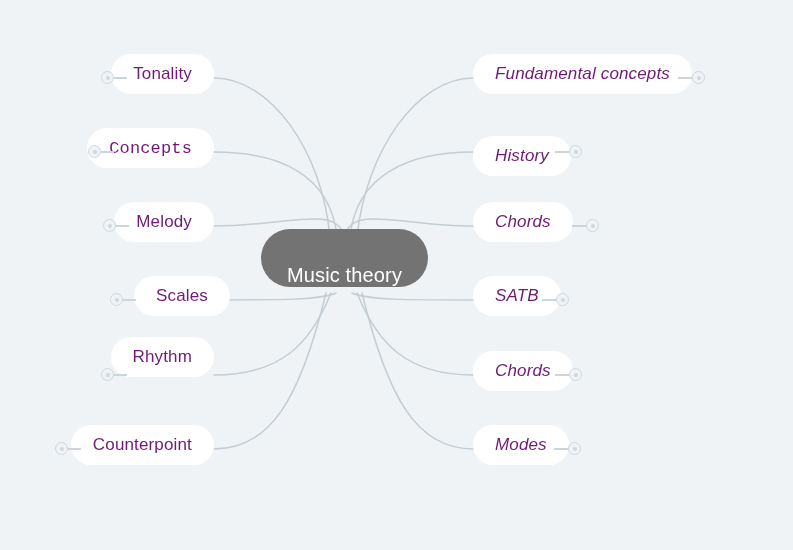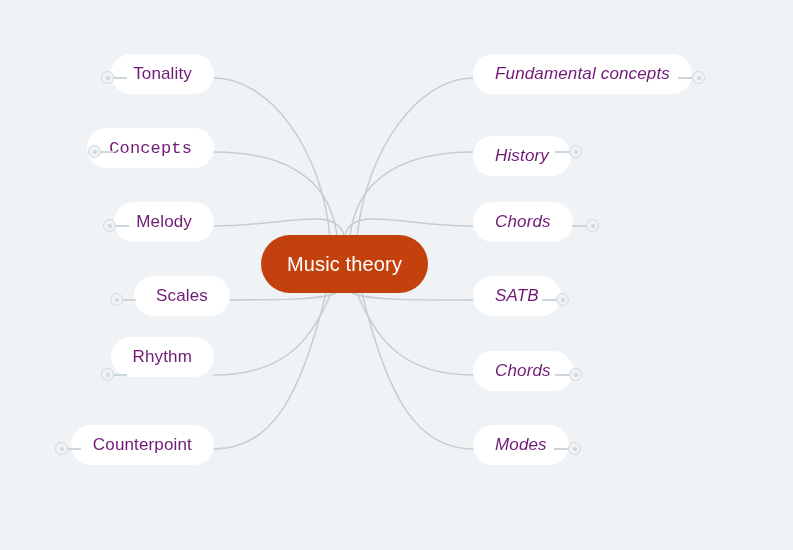--- a/index.html
+++ b/index.html
@@ -35,29 +35,30 @@
     border-radius: 999px;
     color: #701a75;
     font-size: 17px;
     letter-spacing: 0.15px;
     white-space: nowrap;
     box-sizing: border-box;
     height: 40px;
     padding: 0 22px;
   }
   .node-root {
-    background: #c2410c;
+    background: #737373;
     color: #ffffff;
     font-size: 20px;
     height: 58px;
     border-radius: 999px;
     left: 261px;
-    top: 235px;
+    top: 229px;
     width: 167px;
     padding: 0;
+    align-items: flex-end;
   }
   .node-left { text-align: right; }
   .node-right { text-align: left; font-style: italic; }
 
   .bullet {
     position: absolute;
     width: 13px;
     height: 13px;
     border-radius: 50%;
     border: 1.6px solid #cfd8dd;

